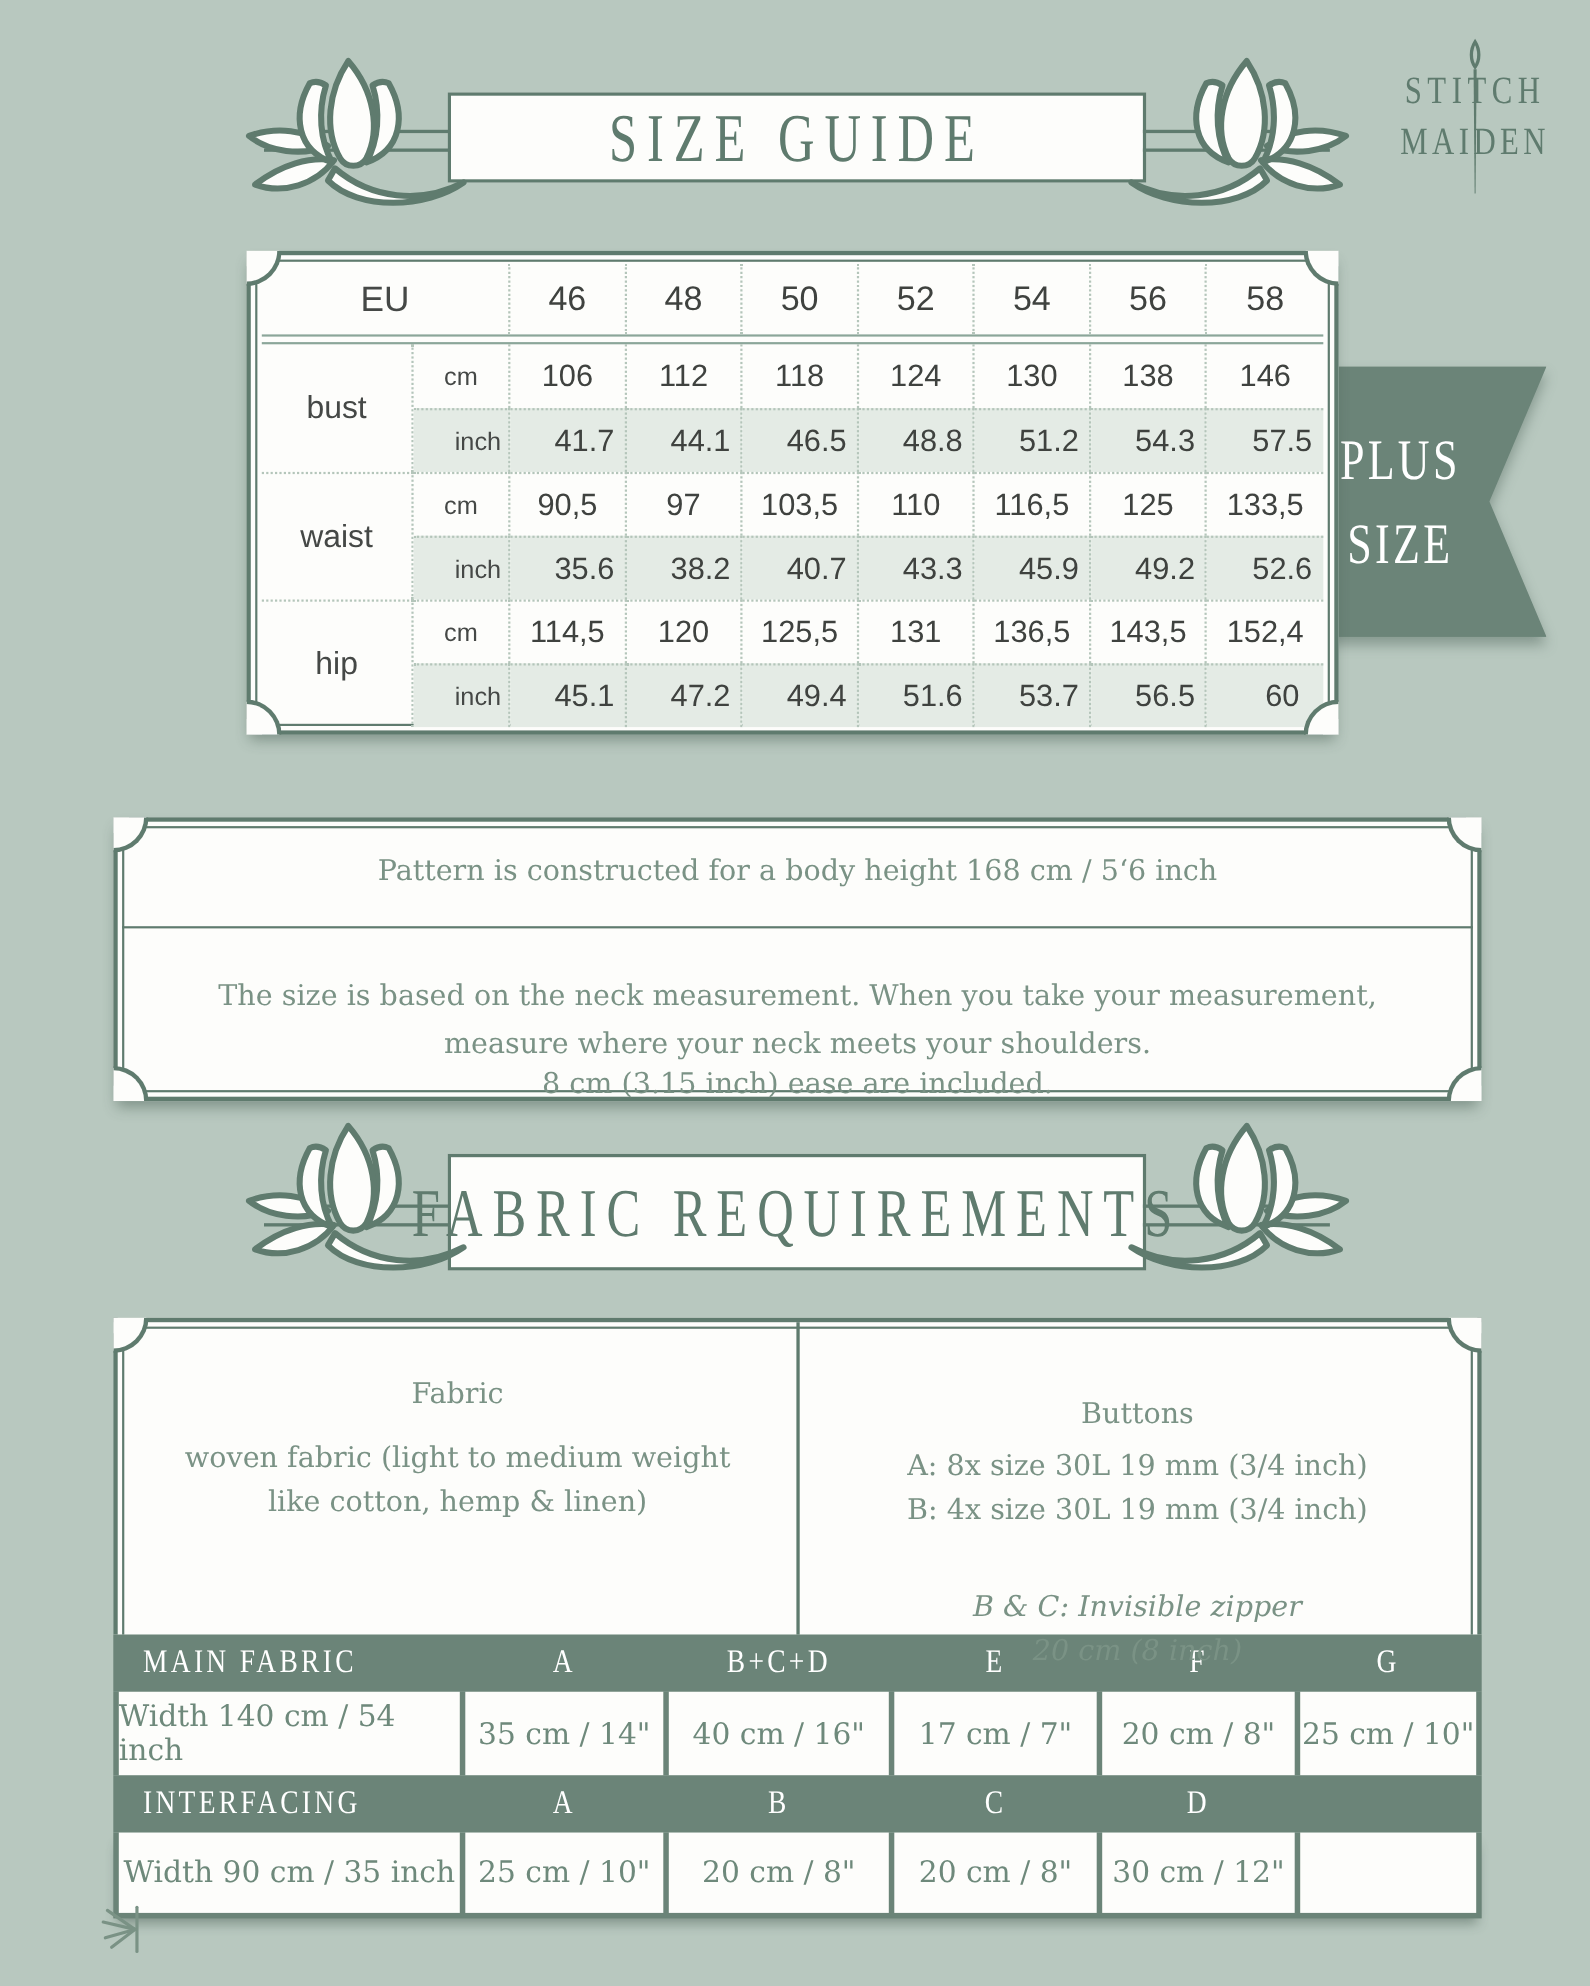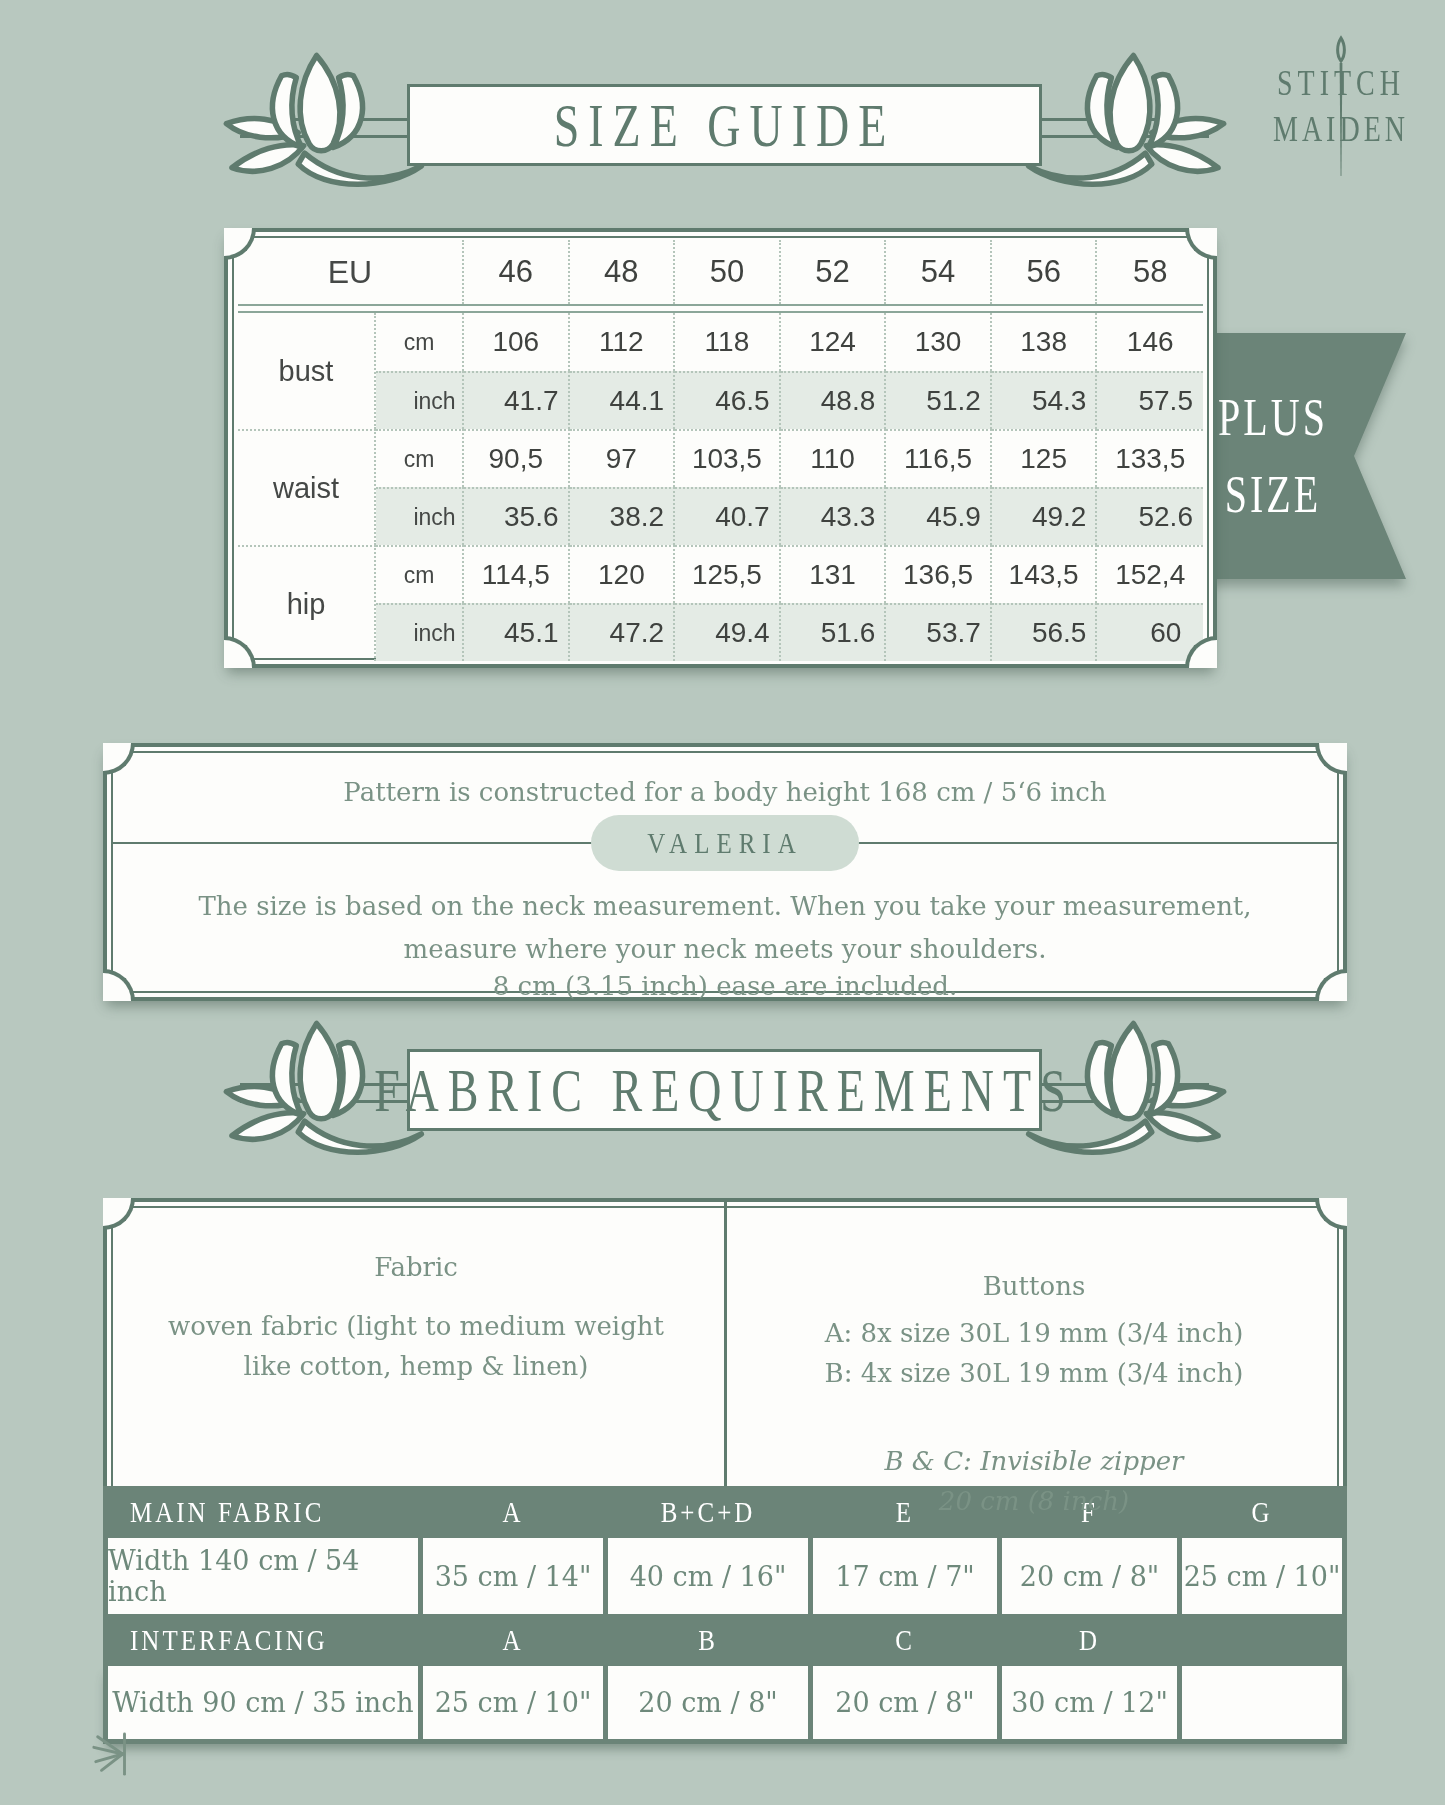--- a/index.html
+++ b/index.html
@@ -245,29 +245,26 @@
   </div>
 
   <div class="vframe note-box">
     <div class="inner-line"></div>
     <div class="cn tl"></div>
     <div class="cn tr"></div>
     <div class="cn bl"></div>
     <div class="cn br"></div>
     <div class="note-line slab nl1">Pattern is constructed for a body height 168 cm / 5‘6 inch</div>
     <div class="note-divider"></div>
-    <div class="note-pill">
-      <span class="pill-text">VALERIA</span>
-    </div>
     <div class="note-line slab nl2">The size is based on the neck measurement. When you take your measurement,</div>
     <div class="note-line slab nl3">measure where your neck meets your shoulders.</div>
     <div class="note-line slab nl4">8 cm (3.15 inch) ease are included.</div>
   </div>
 
-  <div class="banner" style="left:407px;top:1049px;width:635px;height:82px;">
+  <div class="banner" style="left:407px;top:1049px;width:635px;height:106px;">
     <div class="banner-title">FABRIC REQUIREMENTS</div>
   </div>
   <div class="flower" style="left:212px;top:1018px;">
     <svg viewBox="0 0 230 150">
         <g fill="#fdfdfb" stroke="#5f7b6e" stroke-width="6" stroke-linejoin="round" stroke-linecap="round">
       <path d="M95,112 C130,142 180,148 222,126 C185,152 118,154 88,124 Z"></path>
       <path d="M10,80 C38,70 66,74 88,90 C62,100 30,96 10,80 Z"></path>
       <path d="M16,128 C42,108 70,100 94,104 C76,128 44,138 16,128 Z"></path>
       <path d="M70,28 C52,60 58,94 92,106 C80,84 78,56 86,30 C80,26 74,26 70,28 Z"></path>
       <path d="M148,28 C166,60 160,94 126,106 C138,84 140,56 132,30 C138,26 144,26 148,28 Z"></path>

